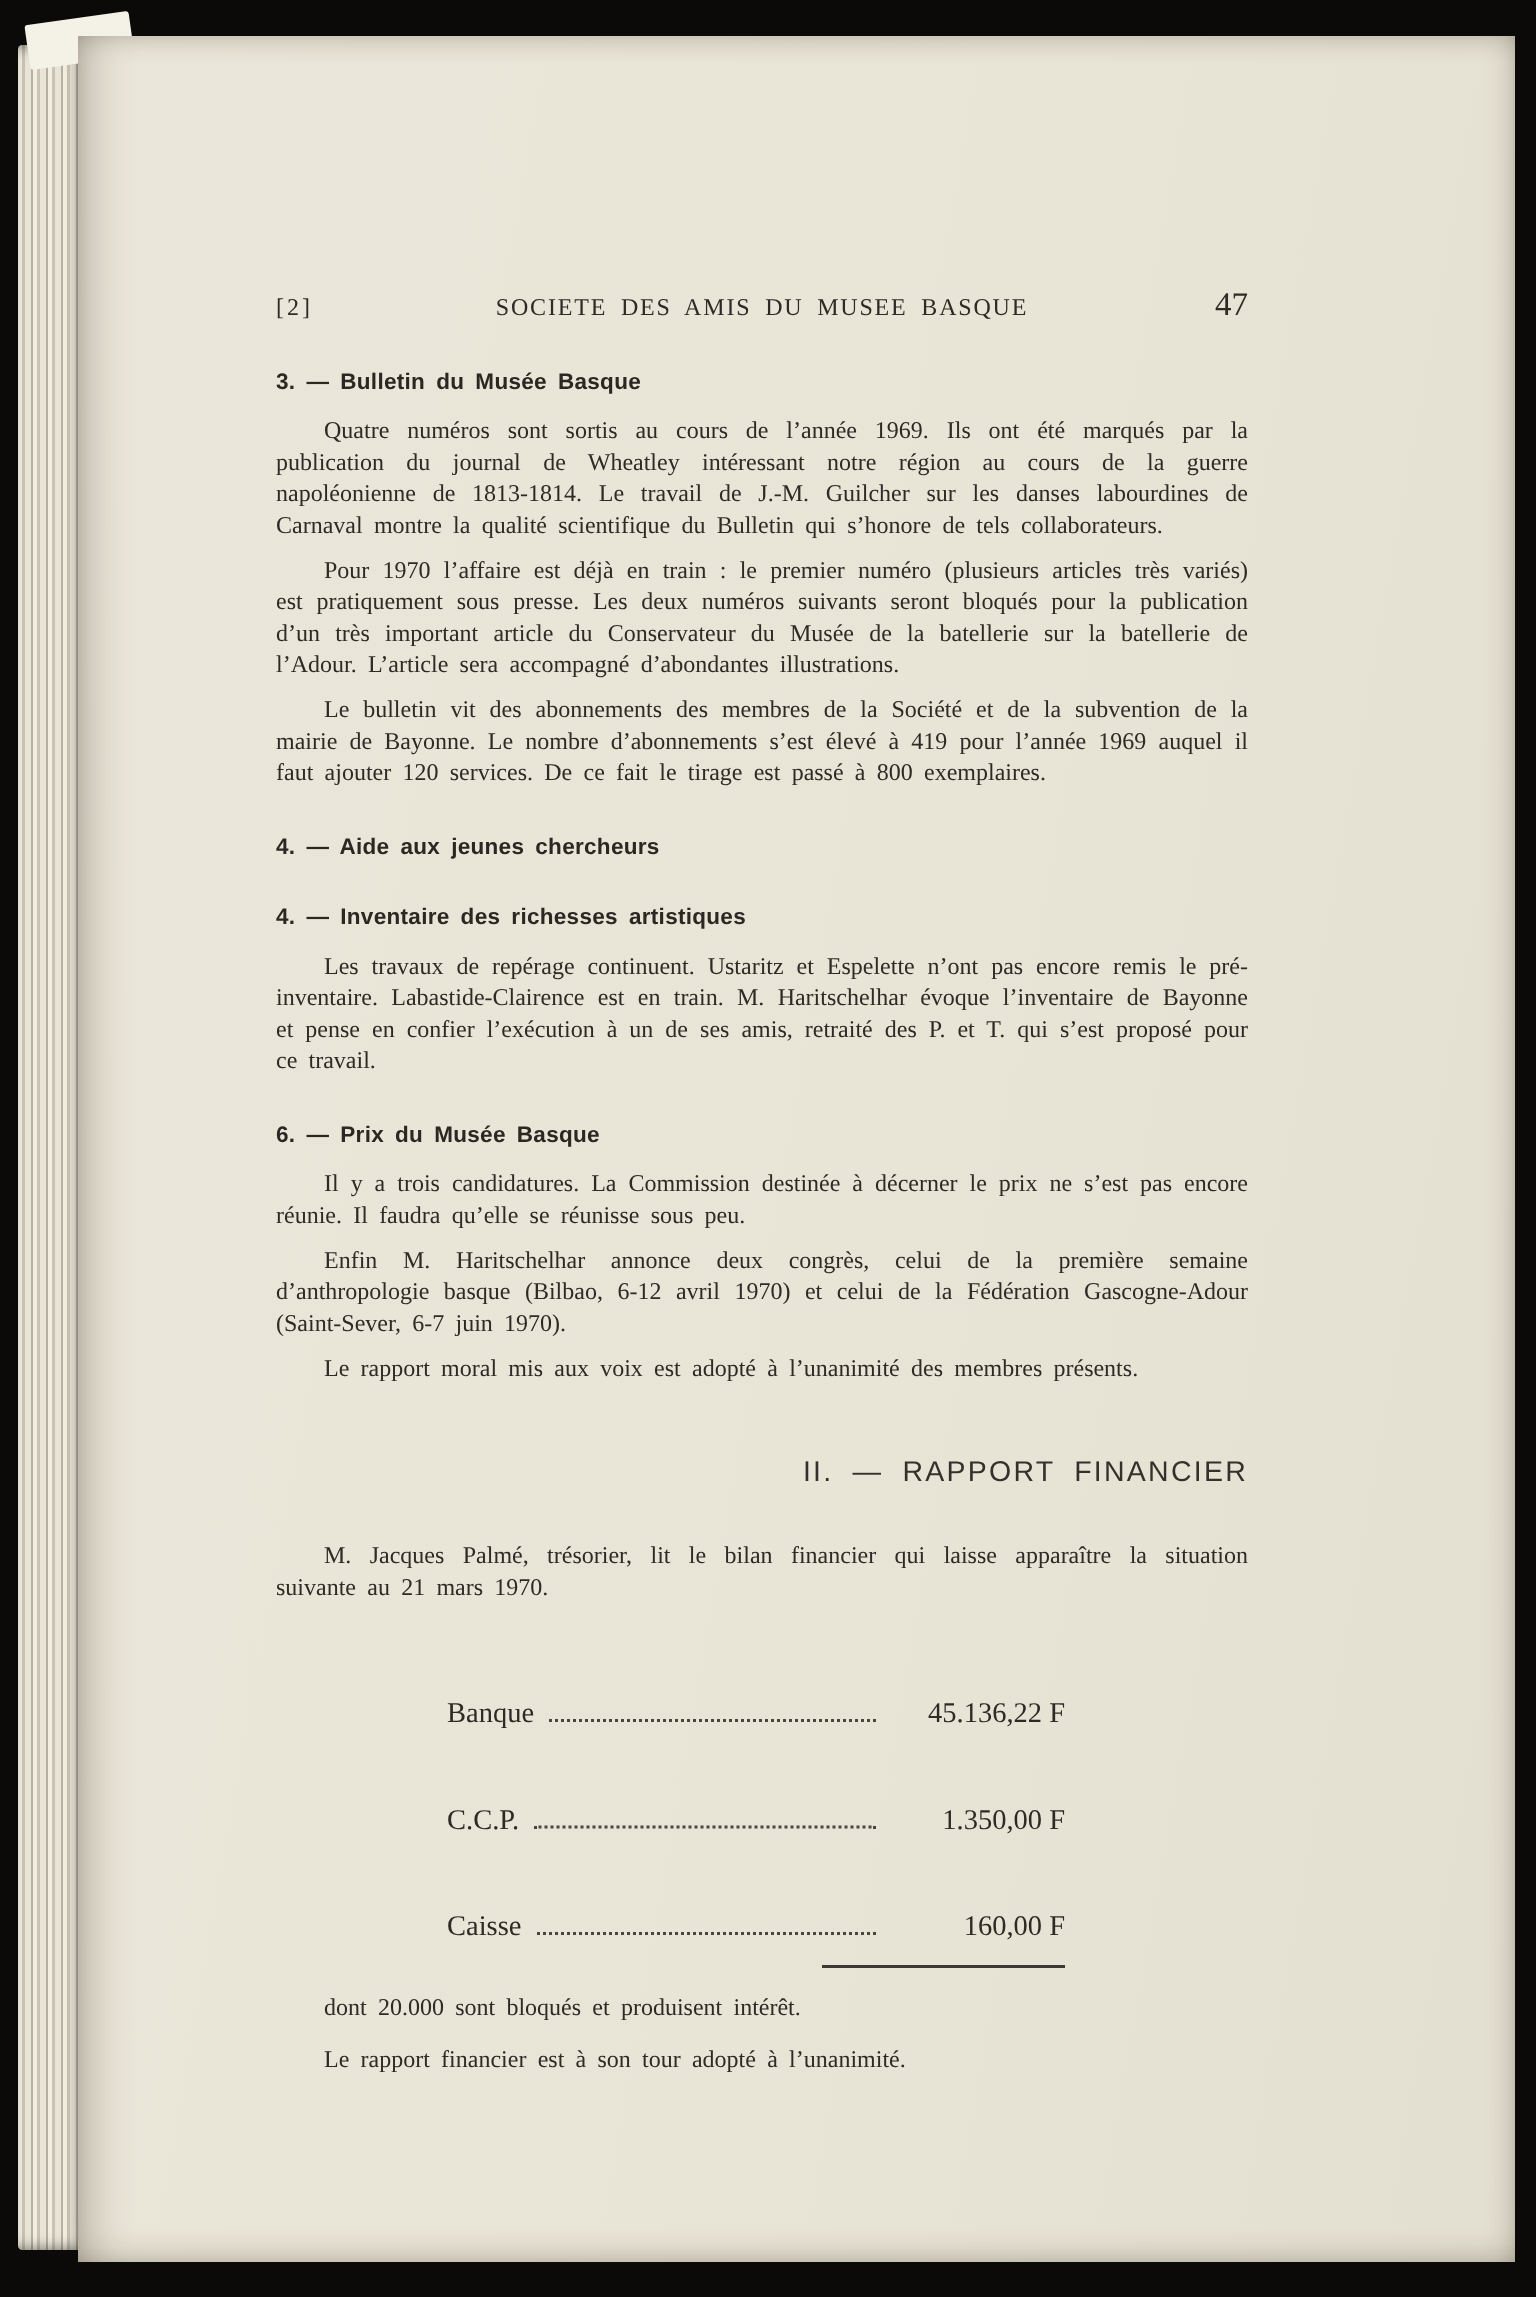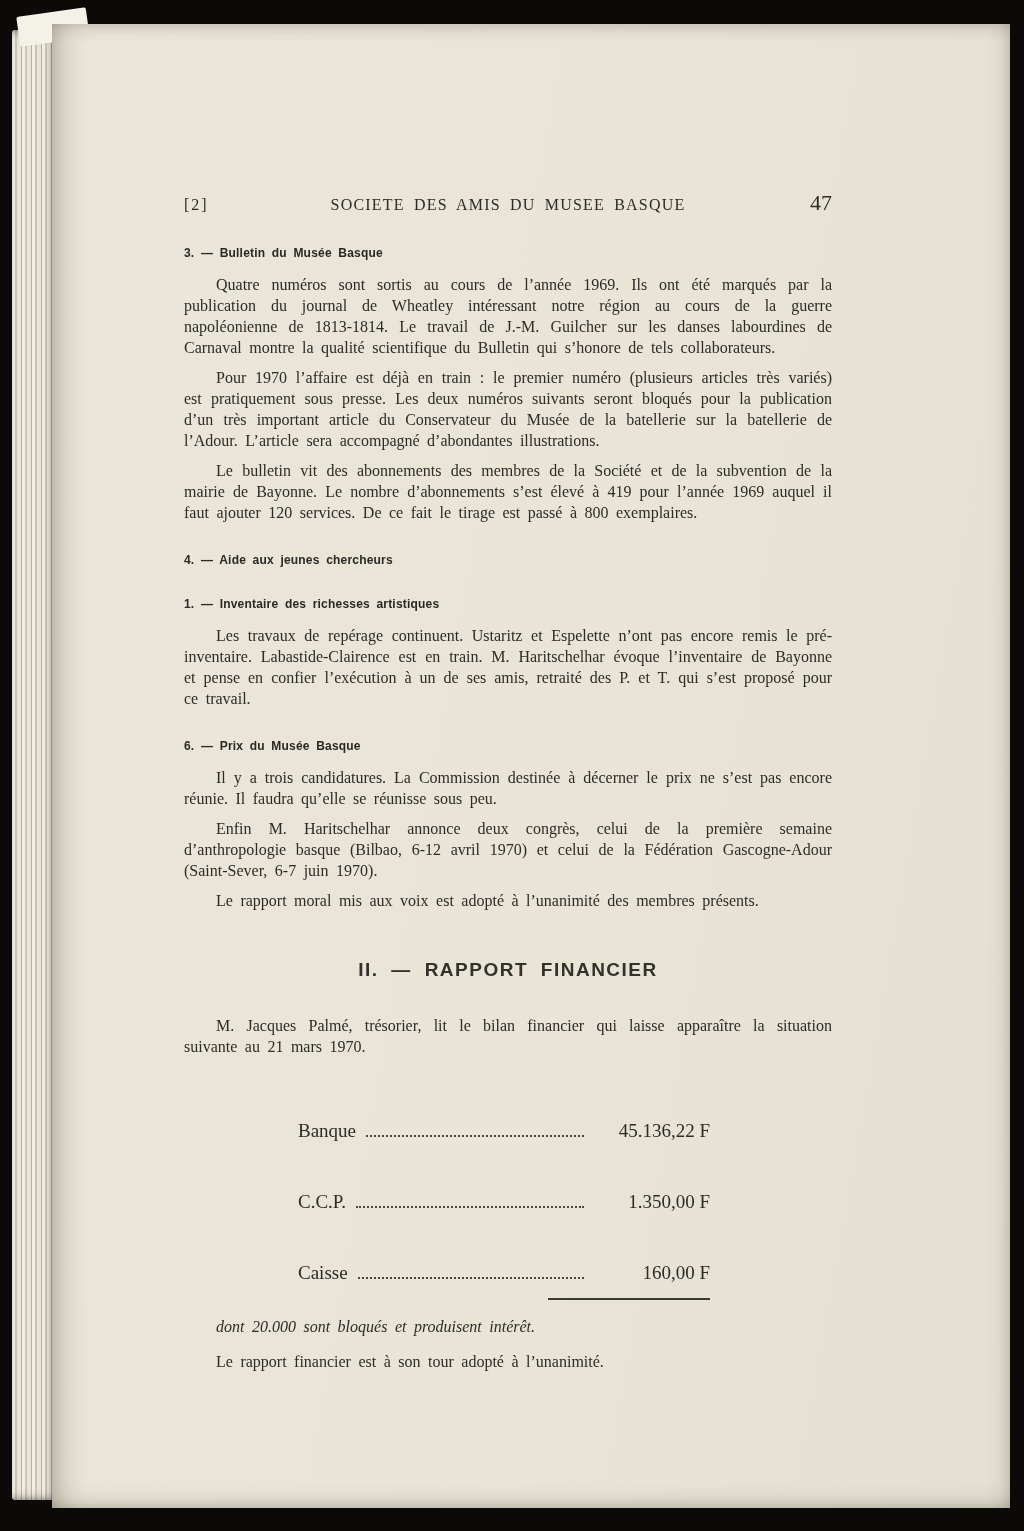--- a/index.html
+++ b/index.html
@@ -81,43 +81,43 @@
   }
   .hdr-right {
     flex: 0 0 70px;
     text-align: right;
     font-size: 22px;
   }
   
   .sec-title {
     font-family: "Liberation Sans", "DejaVu Sans", sans-serif;
     font-weight: bold;
-    font-size: 12px;
+    font-size: 15px;
     letter-spacing: .2px;
     word-spacing: 3px;
     margin: 30px 0 14px 0;
     color: #2b2823;
   }
   
   .para {
     font-size: 16px;
     line-height: 21px;
     text-align: justify;
     text-indent: 32px;
     word-spacing: 3.5px;
     margin: 0 0 9px 0;
   }
   
   .fin-title {
     font-family: "Liberation Sans", "DejaVu Sans", sans-serif;
-    font-weight: bold;
+    font-weight: normal;
     font-size: 19px;
     letter-spacing: 1.5px;
     word-spacing: 6px;
-    text-align: center;
+    text-align: right;
     margin: 48px 0 34px 0;
     color: #34312c;
   }
   .fin-table {
     width: 412px;
     margin: 14px 0 0 114px;
     font-size: 19px;
   }
   .fin-row {
     display: flex;
@@ -140,21 +140,21 @@
     text-align: right;
     white-space: nowrap;
     margin-top: 48px;
   }
   .fin-rule {
     width: 162px;
     border-top: 2px solid #3c3933;
     margin: 14px 0 12px auto;
   }
   .fin-row.total .fin-label { margin-left: 66px; }
-  .fin-note { margin-top: 16px; font-style: italic; }
+  .fin-note { margin-top: 16px; }
   .fin-closing { margin-top: 14px; }
 </style>
 </head>
 <body>
 
 <div class="scan">
   <div class="page-edges"></div>
   <div class="page-corner"></div>
 
   <div class="paper">
@@ -171,21 +171,21 @@
         <p class="para">Quatre numéros sont sortis au cours de l’année 1969. Ils ont été marqués par la publication du journal de Wheatley intéressant notre région au cours de la guerre napoléonienne de 1813-1814. Le travail de J.-M. Guilcher sur les danses labourdines de Carnaval montre la qualité scientifique du Bulletin qui s’honore de tels collaborateurs.</p>
         <p class="para">Pour 1970 l’affaire est déjà en train : le premier numéro (plusieurs articles très variés) est pratiquement sous presse. Les deux numéros suivants seront bloqués pour la publication d’un très important article du Conservateur du Musée de la batellerie sur la batellerie de l’Adour. L’article sera accompagné d’abondantes illustrations.</p>
         <p class="para">Le bulletin vit des abonnements des membres de la Société et de la subvention de la mairie de Bayonne. Le nombre d’abonnements s’est élevé à 419 pour l’année 1969 auquel il faut ajouter 120 services. De ce fait le tirage est passé à 800 exemplaires.</p>
       </section>
 
       <section>
         <h3 class="sec-title">4. — Aide aux jeunes chercheurs</h3>
       </section>
 
       <section>
-        <h3 class="sec-title">1. — Inventaire des richesses artistiques</h3>
+        <h3 class="sec-title">4. — Inventaire des richesses artistiques</h3>
         <p class="para">Les travaux de repérage continuent. Ustaritz et Espelette n’ont pas encore remis le pré-inventaire. Labastide-Clairence est en train. M. Haritschelhar évoque l’inventaire de Bayonne et pense en confier l’exécution à un de ses amis, retraité des P. et T. qui s’est proposé pour ce travail.</p>
       </section>
 
       <section>
         <h3 class="sec-title">6. — Prix du Musée Basque</h3>
         <p class="para">Il y a trois candidatures. La Commission destinée à décerner le prix ne s’est pas encore réunie. Il faudra qu’elle se réunisse sous peu.</p>
         <p class="para">Enfin M. Haritschelhar annonce deux congrès, celui de la première semaine d’anthropologie basque (Bilbao, 6-12 avril 1970) et celui de la Fédération Gascogne-Adour (Saint-Sever, 6-7 juin 1970).</p>
         <p class="para">Le rapport moral mis aux voix est adopté à l’unanimité des membres présents.</p>
       </section>
 

